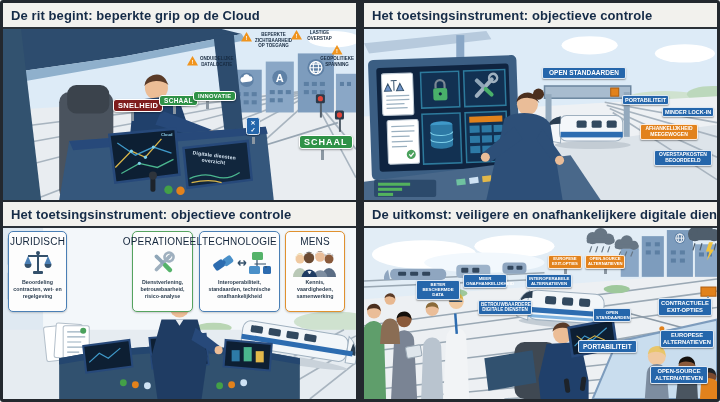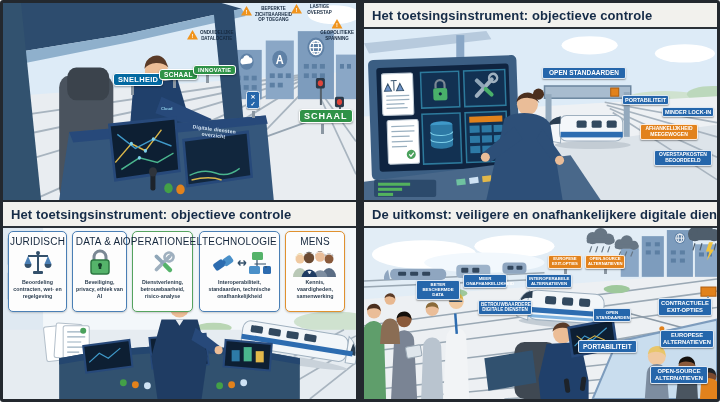--- a/index.html
+++ b/index.html
@@ -8,21 +8,21 @@
 .poster{position:relative;width:720px;height:402px;background:#23282e;border-radius:3px;overflow:hidden}
 .panel{position:absolute;width:353px;height:197px;background:#fff;display:flex;flex-direction:column;overflow:hidden}
 #p1{left:3px;top:3px}#p2{left:364px;top:3px}#p3{left:3px;top:202px}#p4{left:364px;top:202px}
 .tbar{height:26px;flex:none;background:#f2f1ed;border-bottom:2.5px solid #2b3138;display:flex;align-items:center;padding:0 8px;font-size:13px;font-weight:bold;color:#152b47;letter-spacing:.1px;white-space:nowrap}
 .scene{position:relative;flex:1;background:#dcebf7;overflow:hidden}
 .scene>svg{position:absolute;left:0;top:0;width:100%;height:100%}
 .ov{position:absolute;z-index:3}
 .tag{background:#2566ab;color:#fff;font-weight:bold;text-align:center;border:1px solid rgba(255,255,255,.85);border-radius:2px;padding:1px 2px;line-height:1.18;box-shadow:0 1px 1.5px rgba(0,0,0,.35)}
 .tag.orange{background:#e2821c}
 .sign{color:#fff;font-weight:bold;text-align:center;border:1.5px solid #fff;border-radius:3px;padding:1px 4px;box-shadow:0 1px 2px rgba(0,0,0,.35);letter-spacing:.3px;white-space:nowrap}
-.sign.green{background:#2f9247}.sign.blue{background:#0369a1}
+.sign.green{background:#2f9247}.sign.blue{background:#7f1d1d}
 .post{position:absolute;width:2.5px;background:#8b97a2;z-index:2}
 .warn{display:flex;align-items:flex-start;gap:2px}
 .warn.col{flex-direction:column;align-items:center;gap:1px}
 .tri{flex:none;width:11px;height:10px;background:#f0941d;clip-path:polygon(50% 0,100% 96%,0 96%);display:flex;align-items:flex-end;justify-content:center}
 .tri span{font-size:5.5px;font-weight:bold;color:#fff;line-height:1;padding-bottom:1px}
 .wtxt{font-size:4.5px;font-weight:bold;color:#16293f;line-height:1.25;text-align:center}
 .sigbox{background:#2566ab;border:1px solid #dfe8f2;border-radius:2.5px;width:14px;display:flex;flex-direction:column;align-items:center;padding:1.5px 0;gap:1px;box-shadow:0 1px 1px rgba(0,0,0,.3)}
 .sigbox span{color:#fff;font-size:6px;font-weight:bold;line-height:1}
 .screencap{color:#d8e7f4;font-weight:bold;font-size:5px;text-align:center;transform:rotate(7deg);letter-spacing:.2px}
 .maplbl{color:#8fd0ea;font-size:4px;font-weight:bold}
@@ -30,20 +30,21 @@
 .card h3{font-size:10px;color:#14263c;letter-spacing:.2px;font-weight:normal}
 .card .icon{height:30px;display:flex;align-items:center;justify-content:center}
 .card .desc{font-size:5.3px;color:#2c3e50;text-align:center;line-height:1.3;font-weight:bold}
 </style>
 </head>
 <body>
 
 <div class="poster">
 
   <div class="panel" id="p1">
+    <div class="tbar">De rit begint: beperkte grip op de Cloud</div>
     <div class="scene">
       <svg viewBox="0 0 352 168" preserveAspectRatio="none">
         <rect width="352" height="168" fill="#ddebf7"></rect>
         <ellipse cx="55" cy="16" rx="32" ry="10" fill="#fff"></ellipse>
         <ellipse cx="95" cy="10" rx="22" ry="8" fill="#fff"></ellipse>
         <ellipse cx="185" cy="14" rx="20" ry="7" fill="#f2f8fd"></ellipse>
         <ellipse cx="330" cy="10" rx="26" ry="8" fill="#fff"></ellipse>
         <polygon points="0,80 352,58 352,168 0,168" fill="#e9edf1"></polygon>
         <g stroke="#a8b4bf" stroke-width="1.6" fill="none">
           <path d="M0,98 L300,61"></path>
@@ -392,32 +393,20 @@
             <path d="M5,7 l-3.5,8 h7 z" fill="#4a7fb5"></path>
               <path d="M1.5,15 a3.5,4 0 0 0 7,0" fill="#33506b"></path>
             <path d="M25,7 l-3.5,8 h7 z" fill="#4a7fb5"></path>
               <path d="M21.5,15 a3.5,4 0 0 0 7,0" fill="#33506b"></path>
             <rect x="10" y="22" width="10" height="3" rx="1" fill="#33506b"></rect>
           </svg>
         </div>
         <div class="desc">Beoordeling contracten, wet- en regelgeving</div>
       </div>
 
-      <div class="card" style="left:69px;width:55px;border:1.5px solid #4a7fb5">
-        <h3>DATA &amp; AI</h3>
-        <div class="icon">
-          <svg width="26" height="28" viewBox="0 0 26 28">
-            <path d="M7,12 V8 a6,6 0 0 1 12,0 v4" stroke="#7a8894" stroke-width="3" fill="none"></path>
-            <rect x="4" y="11" width="18" height="14" rx="2.5" fill="#55b36a" stroke="#2e7a43" stroke-width="1.5"></rect>
-            <path d="M13,16 v4" stroke="#15402a" stroke-width="2.5"></path>
-              <circle cx="13" cy="16" r="2" fill="#15402a"></circle>
-          </svg>
-        </div>
-        <div class="desc">Beveiliging, privacy, ethiek van AI</div>
-      </div>
 
       <div class="card" style="left:196px;width:81px;border:1.5px solid #4a7fb5">
         <h3>TECHNOLOGIE</h3>
         <div class="icon">
           <svg width="62" height="28" viewBox="0 0 62 28">
             <g transform="rotate(-35 13 14)">
               <rect x="4" y="10" width="11" height="8" rx="2" fill="#2d6cb0"></rect>
               <rect x="14" y="11.5" width="10" height="8" rx="2" fill="#4a90c9"></rect>
               <circle cx="14.5" cy="14.5" r="2.2" fill="#2d6cb0"></circle>
             </g>

